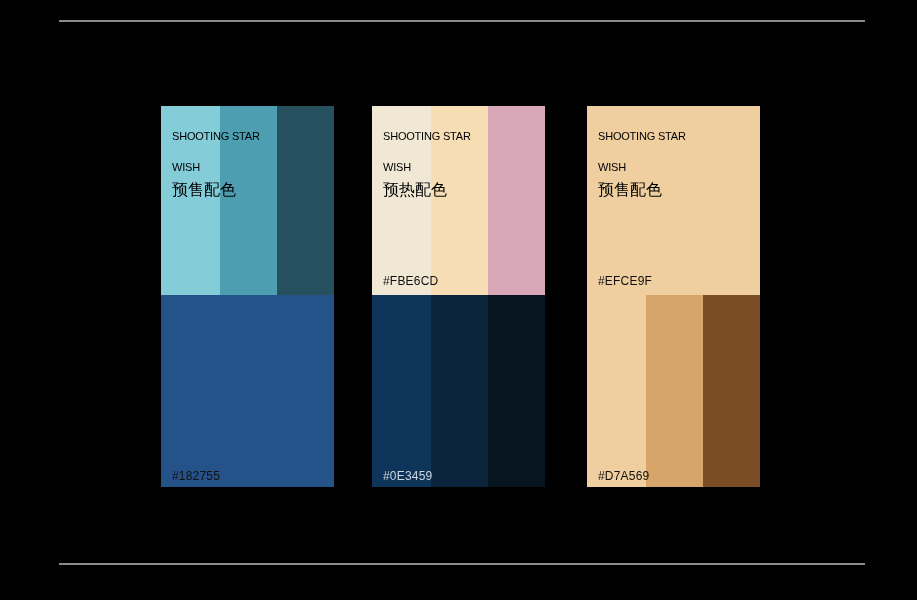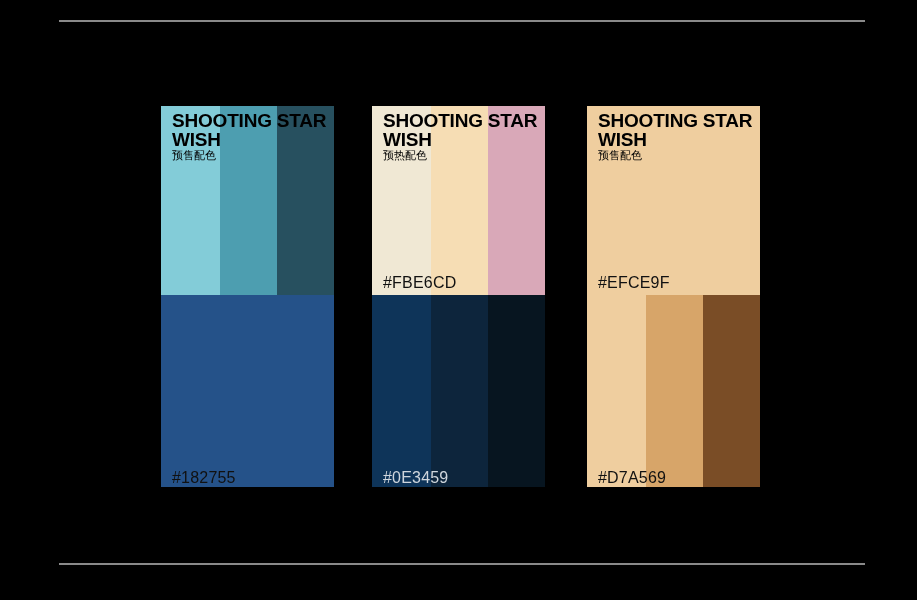--- a/index.html
+++ b/index.html
@@ -69,37 +69,39 @@
     pointer-events: none;
   }
 
   .title-block {
     position: absolute;
     left: 11px;
     top: 5px;
     color: #000000;
   }
   .title-main {
-    font-size: 19px;
-    font-weight: bold;
+    font-size: 11px;
+    font-weight: normal;
     line-height: 1.0;
     letter-spacing: -0.2px;
     white-space: nowrap;
+    margin-top: 20px;
   }
   .title-sub {
-    font-size: 11px;
+    font-size: 16px;
     font-weight: normal;
     line-height: 1.25;
+    margin-top: 7px;
     white-space: nowrap;
   }
 
   .hex-label {
     position: absolute;
     left: 11px;
-    font-size: 16px;
+    font-size: 12px;
     color: #111111;
     letter-spacing: 0.2px;
     white-space: nowrap;
   }
   .hex-top { top: 168px; }
   .hex-bottom { top: 363px; }
 </style>
 </head>
 <body style="background: rgb(0, 0, 0);">
 

